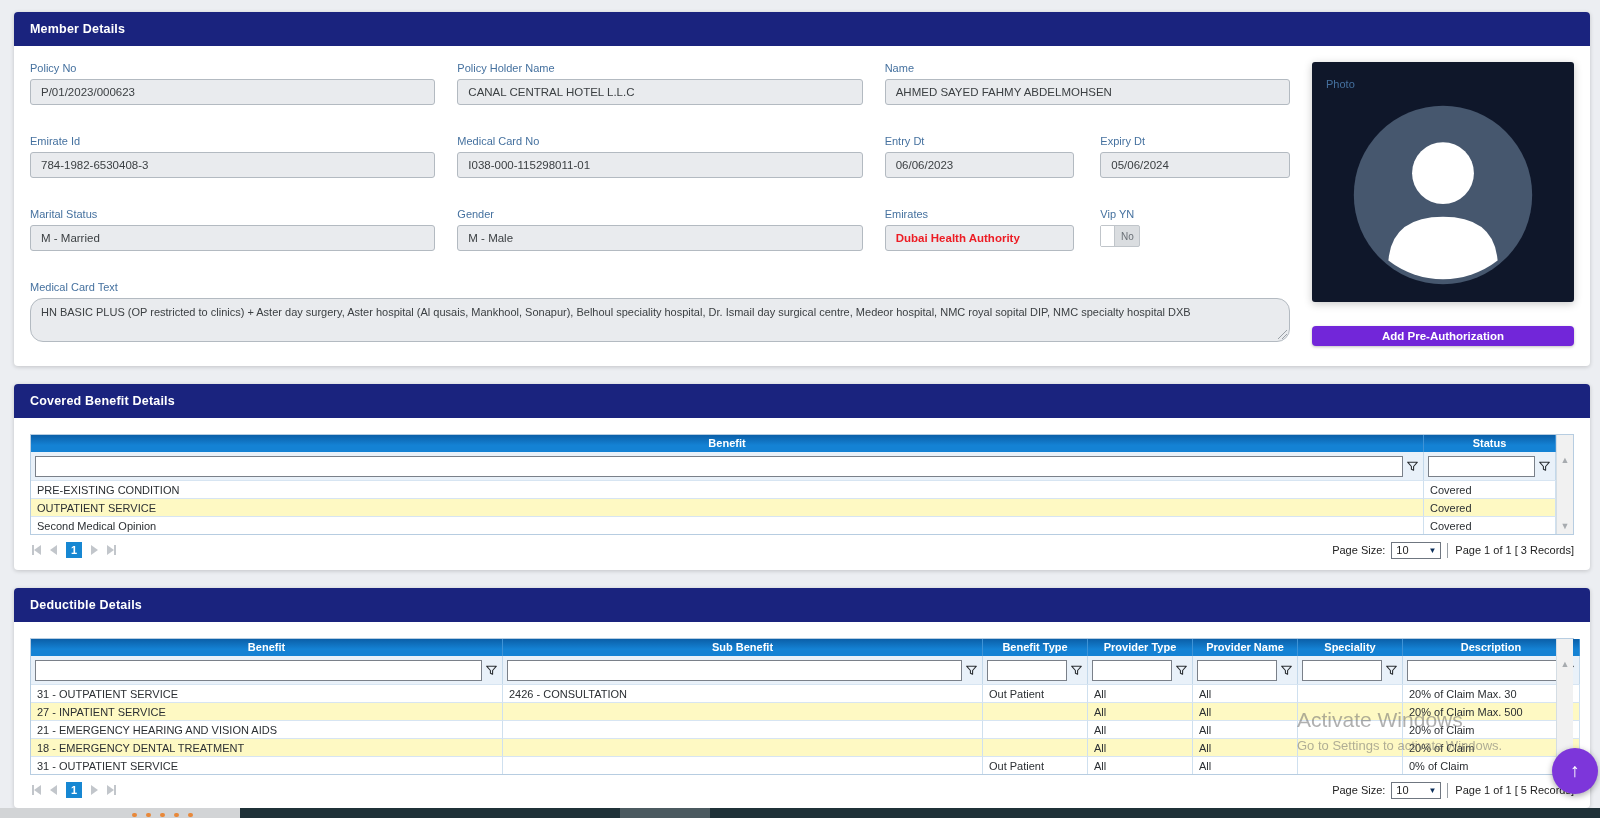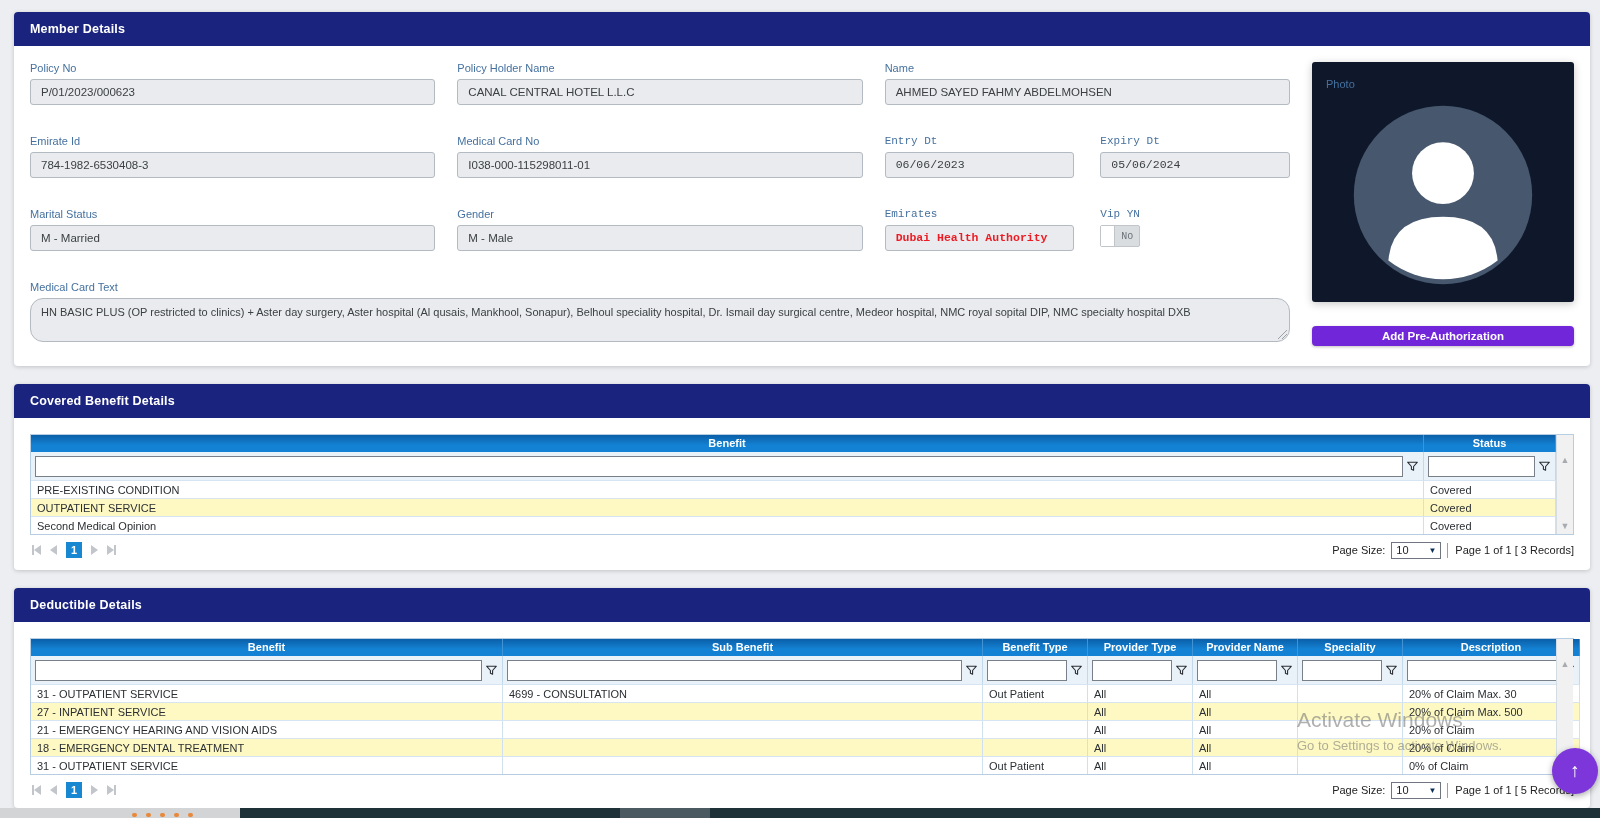--- a/index.html
+++ b/index.html
@@ -24,21 +24,21 @@
   
   .member-flex { display:flex; gap:22px; }
   .fields-grid { flex:1; display:grid; grid-template-columns:repeat(3,1fr); gap:30px 22px; align-content:start; }
   .form-group { min-width:0; }
   .form-label { font-size:11px; color:#45719f; margin-bottom:5px; display:block; }
   .input-box {
     background:#e9ebee; border:1px solid #b3bac1; border-radius:3px;
     height:26px; line-height:24px; padding:0 10px; font-size:11.5px; color:#3c4043;
     white-space:nowrap; overflow:hidden;
   }
-  .split { display:grid; grid-template-columns:1fr 1fr; gap:26px;font-family:Liberation Mono, monospace; }
+  .split { display:grid; grid-template-columns:1fr 1fr; gap:26px; }
   .red-text { color:#ed1c24; font-weight:bold; }
   .toggle-wrap { display:flex; align-items:center; }
   .toggle {
     width:40px; height:22px; background:#dadde0; border:1px solid #c0c5ca; border-radius:2px;
     display:flex; align-items:center; position:relative; cursor:pointer;
   }
   .toggle-knob { width:14px; height:20px; background:#ffffff; border-right:1px solid #c0c5ca; }
   .toggle-label { flex:1; text-align:center; font-size:10px; color:#6a7076; }
   .textarea-box {
     grid-column:1 / -1; background:#e9ebee; border:1px solid #b3bac1; border-radius:13px;
@@ -322,21 +322,21 @@
                 <path d="M3 4 H21 L14 12 V19 L10 17 V12 Z" fill="none" stroke="#2b2f33" stroke-width="2" stroke-linejoin="round"></path>
               </svg>
             </div>
             <div class="tf">
               <input style="">
               <svg viewBox="0 0 24 24" width="13" height="13">
                 <path d="M3 4 H21 L14 12 V19 L10 17 V12 Z" fill="none" stroke="#2b2f33" stroke-width="2" stroke-linejoin="round"></path>
               </svg>
             </div>
             <div class="td">31 - OUTPATIENT SERVICE</div>
-            <div class="td">4699 - CONSULTATION</div>
+            <div class="td">2426 - CONSULTATION</div>
             <div class="td">Out Patient</div>
             <div class="td">All</div>
             <div class="td">All</div>
             <div class="td"></div>
             <div class="td">20% of Claim Max. 30</div>
             <div class="td alt">27 - INPATIENT SERVICE</div>
             <div class="td alt"></div>
             <div class="td alt"></div>
             <div class="td alt">All</div>
             <div class="td alt">All</div>

